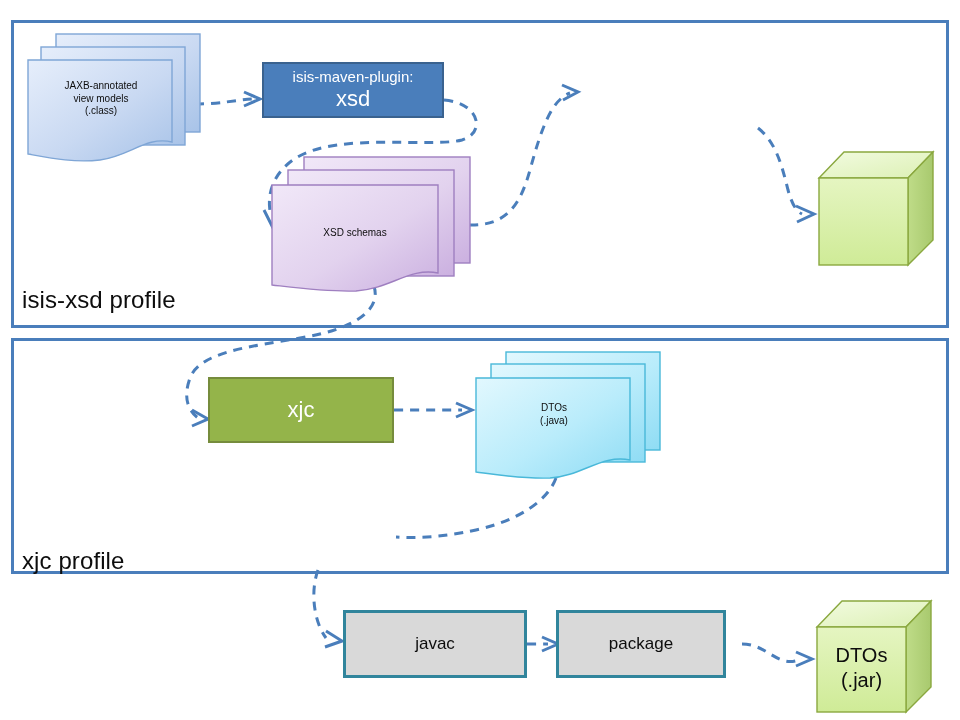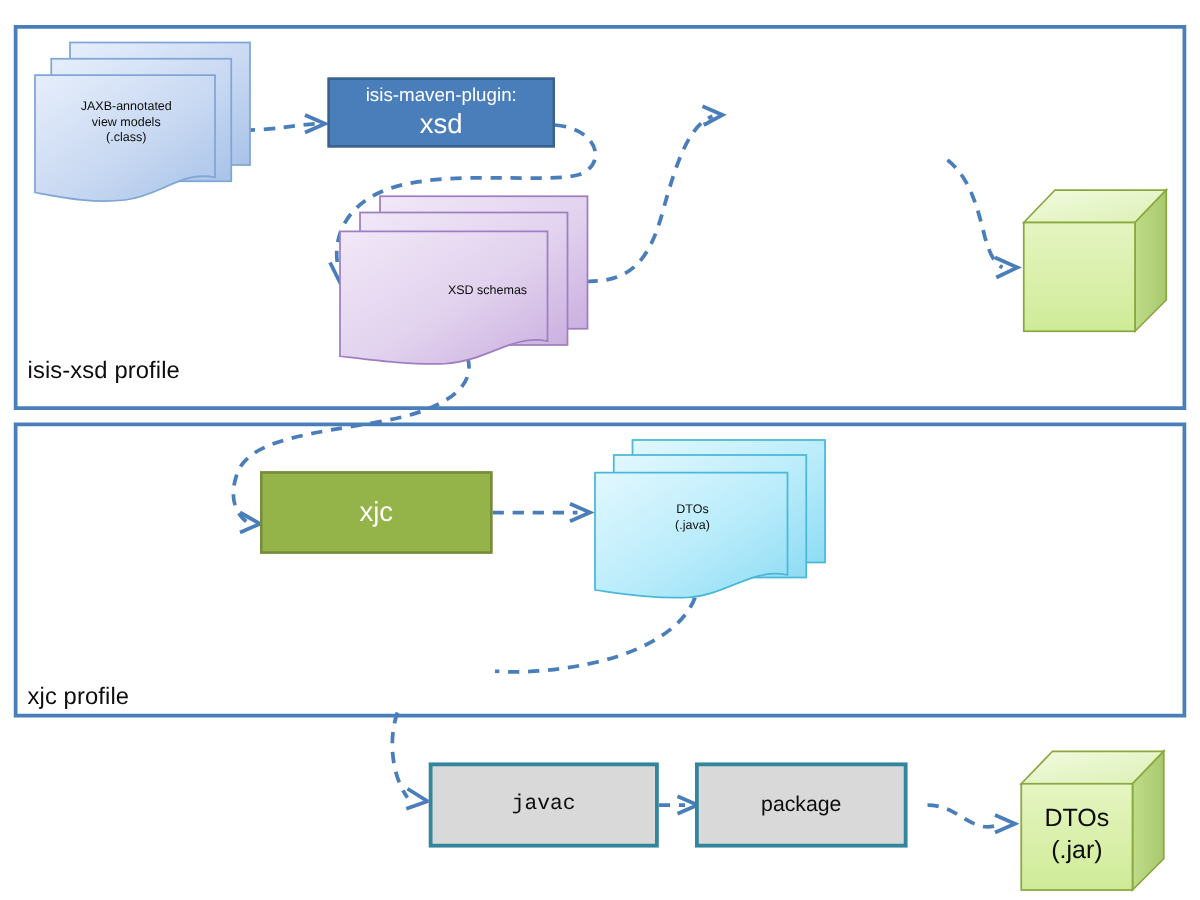--- a/index.html
+++ b/index.html
@@ -14,21 +14,21 @@
 
   
   .panel{
     position:absolute;
     border:3px solid #4a7ebb;
     background:transparent;
     box-sizing:border-box;
   }
   .panel-label{
     position:absolute;
-    font-size:19px;
+    font-size:24px;
     color:#0d0d0d;
     white-space:nowrap;
     letter-spacing:.1px;
   }
 
   
   .box{
     position:absolute;
     box-sizing:border-box;
     display:flex;
@@ -203,21 +203,21 @@
           <stop offset="55%" stop-color="#e2d2ee"></stop>
           <stop offset="100%" stop-color="#cbb0e0"></stop>
         </linearGradient>
       </defs>
       <rect x="34" y="2" width="166" height="106" fill="url(#gPurpleDoc)" stroke="#9f7fc0" stroke-width="1.4"></rect>
       <rect x="18" y="15" width="166" height="106" fill="url(#gPurpleDoc)" stroke="#9f7fc0" stroke-width="1.4"></rect>
       <path d="M2,30 L168,30 L168,118
                C 140,112 120,134 86,136
                C 58,137 28,133 2,130 Z" fill="url(#gPurpleDoc)" stroke="#9f7fc0" stroke-width="1.4"></path>
     </svg>
-    <div class="doclabel" style="top:72px;left:2px;width:166px;margin-left:35px;">
+    <div class="doclabel" style="top:72px;left:2px;width:166px;">
       <div>XSD schemas</div>
     </div>
   </div>
 
   <div class="cube" style="left:816px;top:148px;width:120px;height:120px;">
     <svg width="120" height="120" viewBox="0 0 120 120">
       <defs>
         <linearGradient id="gCubeFrontA" x1="0" y1="0" x2="0" y2="1">
           <stop offset="0%" stop-color="#e5f5c1"></stop>
           <stop offset="100%" stop-color="#cfeb97"></stop>
@@ -259,21 +259,21 @@
                C 128,104 108,126 76,128
                C 48,129 24,125 2,122 Z" fill="url(#gCyanDoc)" stroke="#49b8d9" stroke-width="1.4"></path>
     </svg>
     <div class="doclabel" style="top:52px;left:2px;width:156px;">
       <div>DTOs</div>
       <div>(.java)</div>
     </div>
   </div>
 
 
-  <div class="box box-grey" style="left:343px;top:610px;width:184px;height:68px;font-family:Liberation Mono, monospace;">
+  <div class="box box-grey" style="left:343px;top:610px;width:184px;height:68px;">
     <span class="t-md">javac</span>
   </div>
 
   <div class="box box-grey" style="left:556px;top:610px;width:170px;height:68px;">
     <span class="t-md">package</span>
   </div>
 
   <div class="cube" style="left:814px;top:597px;width:120px;height:118px;">
     <svg width="120" height="118" viewBox="0 0 120 118">
       <defs>

